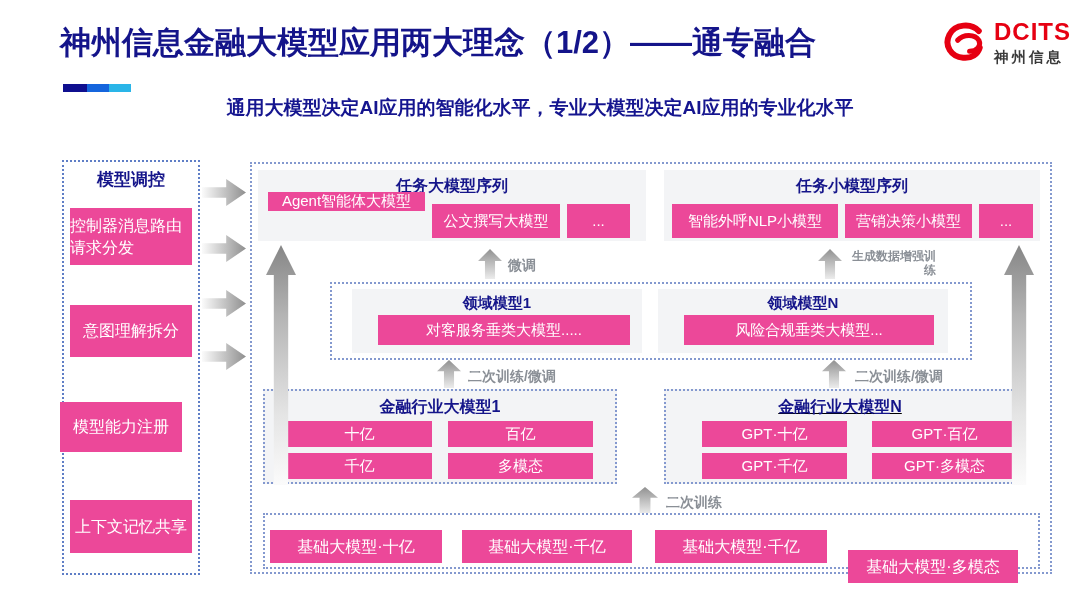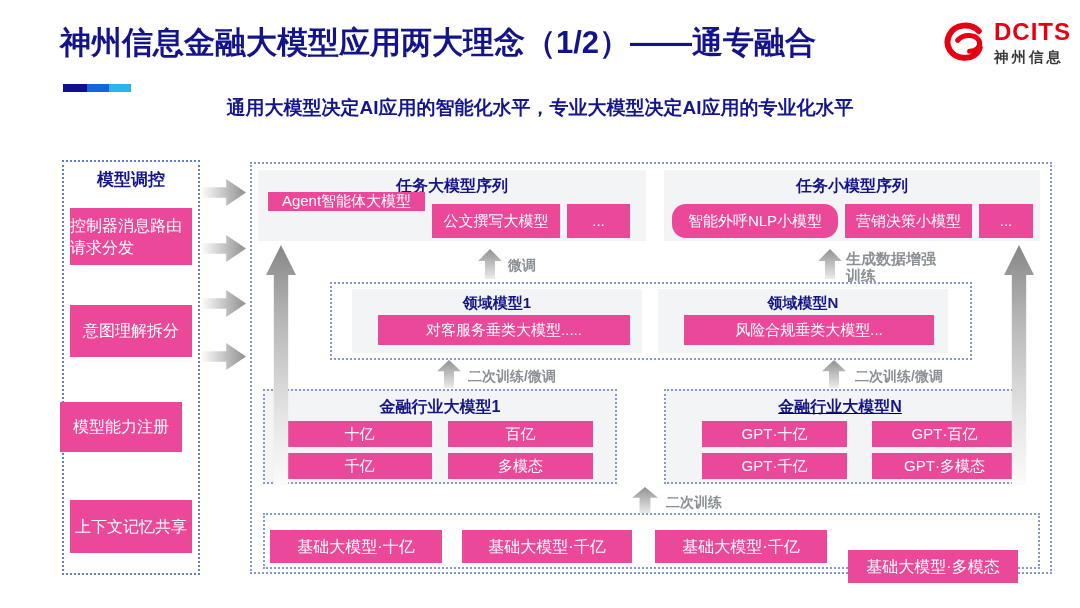--- a/index.html
+++ b/index.html
@@ -22,21 +22,21 @@
   .chip{background:#ec4899;color:#ffffff;display:flex;align-items:center;justify-content:center;
         text-align:left;font-size:15px;line-height:1.35;box-sizing:border-box;}
   .chip.side{font-size:16px;}
   .chip.big{font-size:16px;}
   .panel{background:#f3f4f6;}
   .ghead{color:#15158a;font-weight:bold;font-size:16px;text-align:center;padding-top:6px;}
   .ghead.sm{font-size:15px;padding-top:5px;}
   .dash{border:2px dotted #8499cf;box-sizing:border-box;background:#fff;}
   .dashpanel{border:2px dotted #8499cf;box-sizing:border-box;background:#f3f4f6;}
   .glabel{color:#8a8f96;font-weight:bold;font-size:14px;white-space:nowrap;}
-  .glabel.wrap{white-space:normal;text-align:left;font-size:15px;line-height:1.15;}
+  .glabel.wrap{white-space:normal;text-align:right;font-size:12px;line-height:1.15;}
   .arr-r{width:44px;height:27px;background:linear-gradient(90deg,#fbfbfb,#8f8f8f);
          clip-path:polygon(0 31%,55% 31%,55% 0,100% 50%,55% 100%,55% 69%,0 69%);}
   .arr-u{background:linear-gradient(180deg,#919191,#ececec);
          clip-path:polygon(50% 0,100% 40%,71% 40%,71% 100%,29% 100%,29% 40%,0 40%);}
   .arr-u-big{background:linear-gradient(180deg,#868686 0%,#b5b5b5 30%,#e4e4e4 70%,#fbfbfb 100%);
          clip-path:polygon(50% 0,100% 12.5%,74% 12.5%,74% 100%,26% 100%,26% 12.5%,0 12.5%);z-index:5;}
 </style>
 </head>
 <body>
 
@@ -77,21 +77,21 @@
   <div class="abs panel" style="left:258px;top:170px;width:388px;height:71px;">
     <div class="ghead">任务大模型序列</div>
   </div>
   <div class="abs chip" style="left:268px;top:192px;width:157px;height:19px;">Agent智能体大模型</div>
   <div class="abs chip" style="left:432px;top:204px;width:128px;height:34px;">公文撰写大模型</div>
   <div class="abs chip" style="left:567px;top:204px;width:63px;height:34px;">...</div>
 
   <div class="abs panel" style="left:664px;top:170px;width:376px;height:71px;">
     <div class="ghead">任务小模型序列</div>
   </div>
-  <div class="abs chip" style="left:672px;top:204px;width:166px;height:34px;border-radius:14px;">智能外呼NLP小模型</div>
+  <div class="abs chip" style="left:672px;top:204px;width:166px;height:34px;">智能外呼NLP小模型</div>
   <div class="abs chip" style="left:845px;top:204px;width:127px;height:34px;">营销决策小模型</div>
   <div class="abs chip" style="left:979px;top:204px;width:54px;height:34px;">...</div>
 
   <div class="abs arr-u" style="left:478px;top:249px;width:24px;height:30px;"></div>
   <div class="abs glabel" style="left:508px;top:257px;">微调</div>
   <div class="abs arr-u" style="left:818px;top:249px;width:24px;height:30px;"></div>
   <div class="abs glabel wrap" style="left:846px;top:250px;width:90px;">生成数据增强训练</div>
 
   <div class="abs dash" style="left:330px;top:282px;width:642px;height:78px;"></div>
   <div class="abs panel" style="left:352px;top:289px;width:290px;height:64px;">

